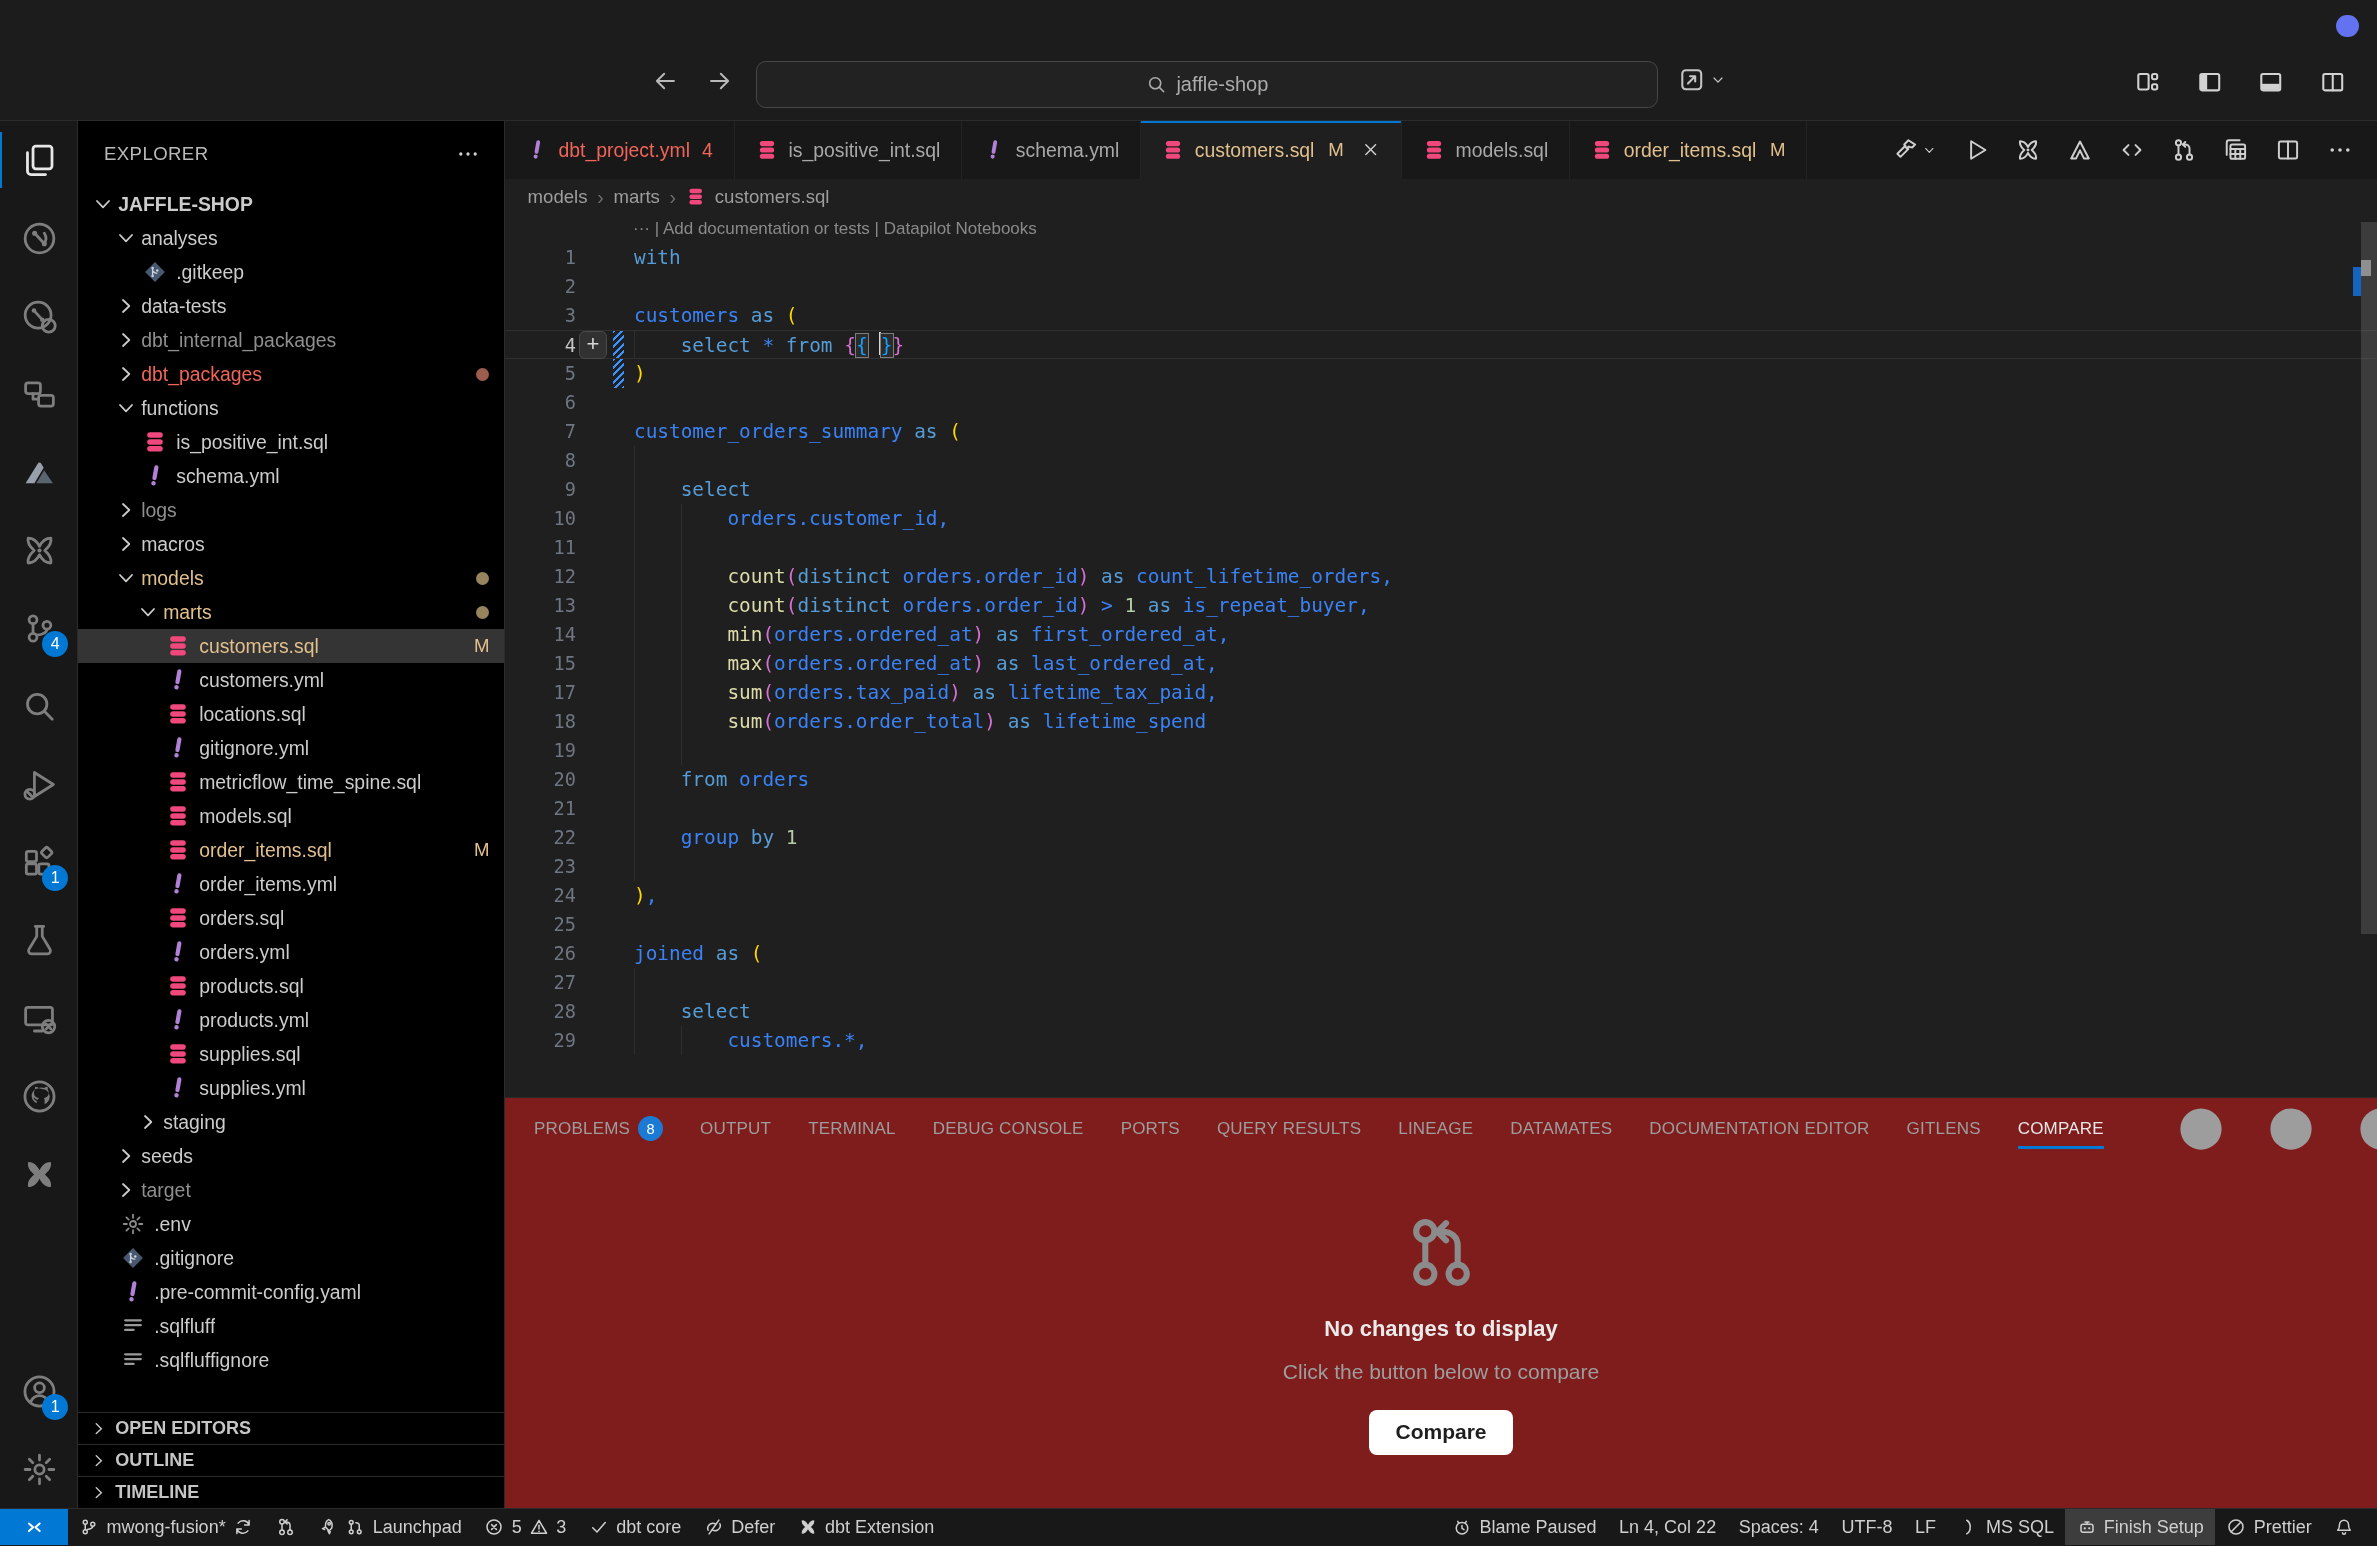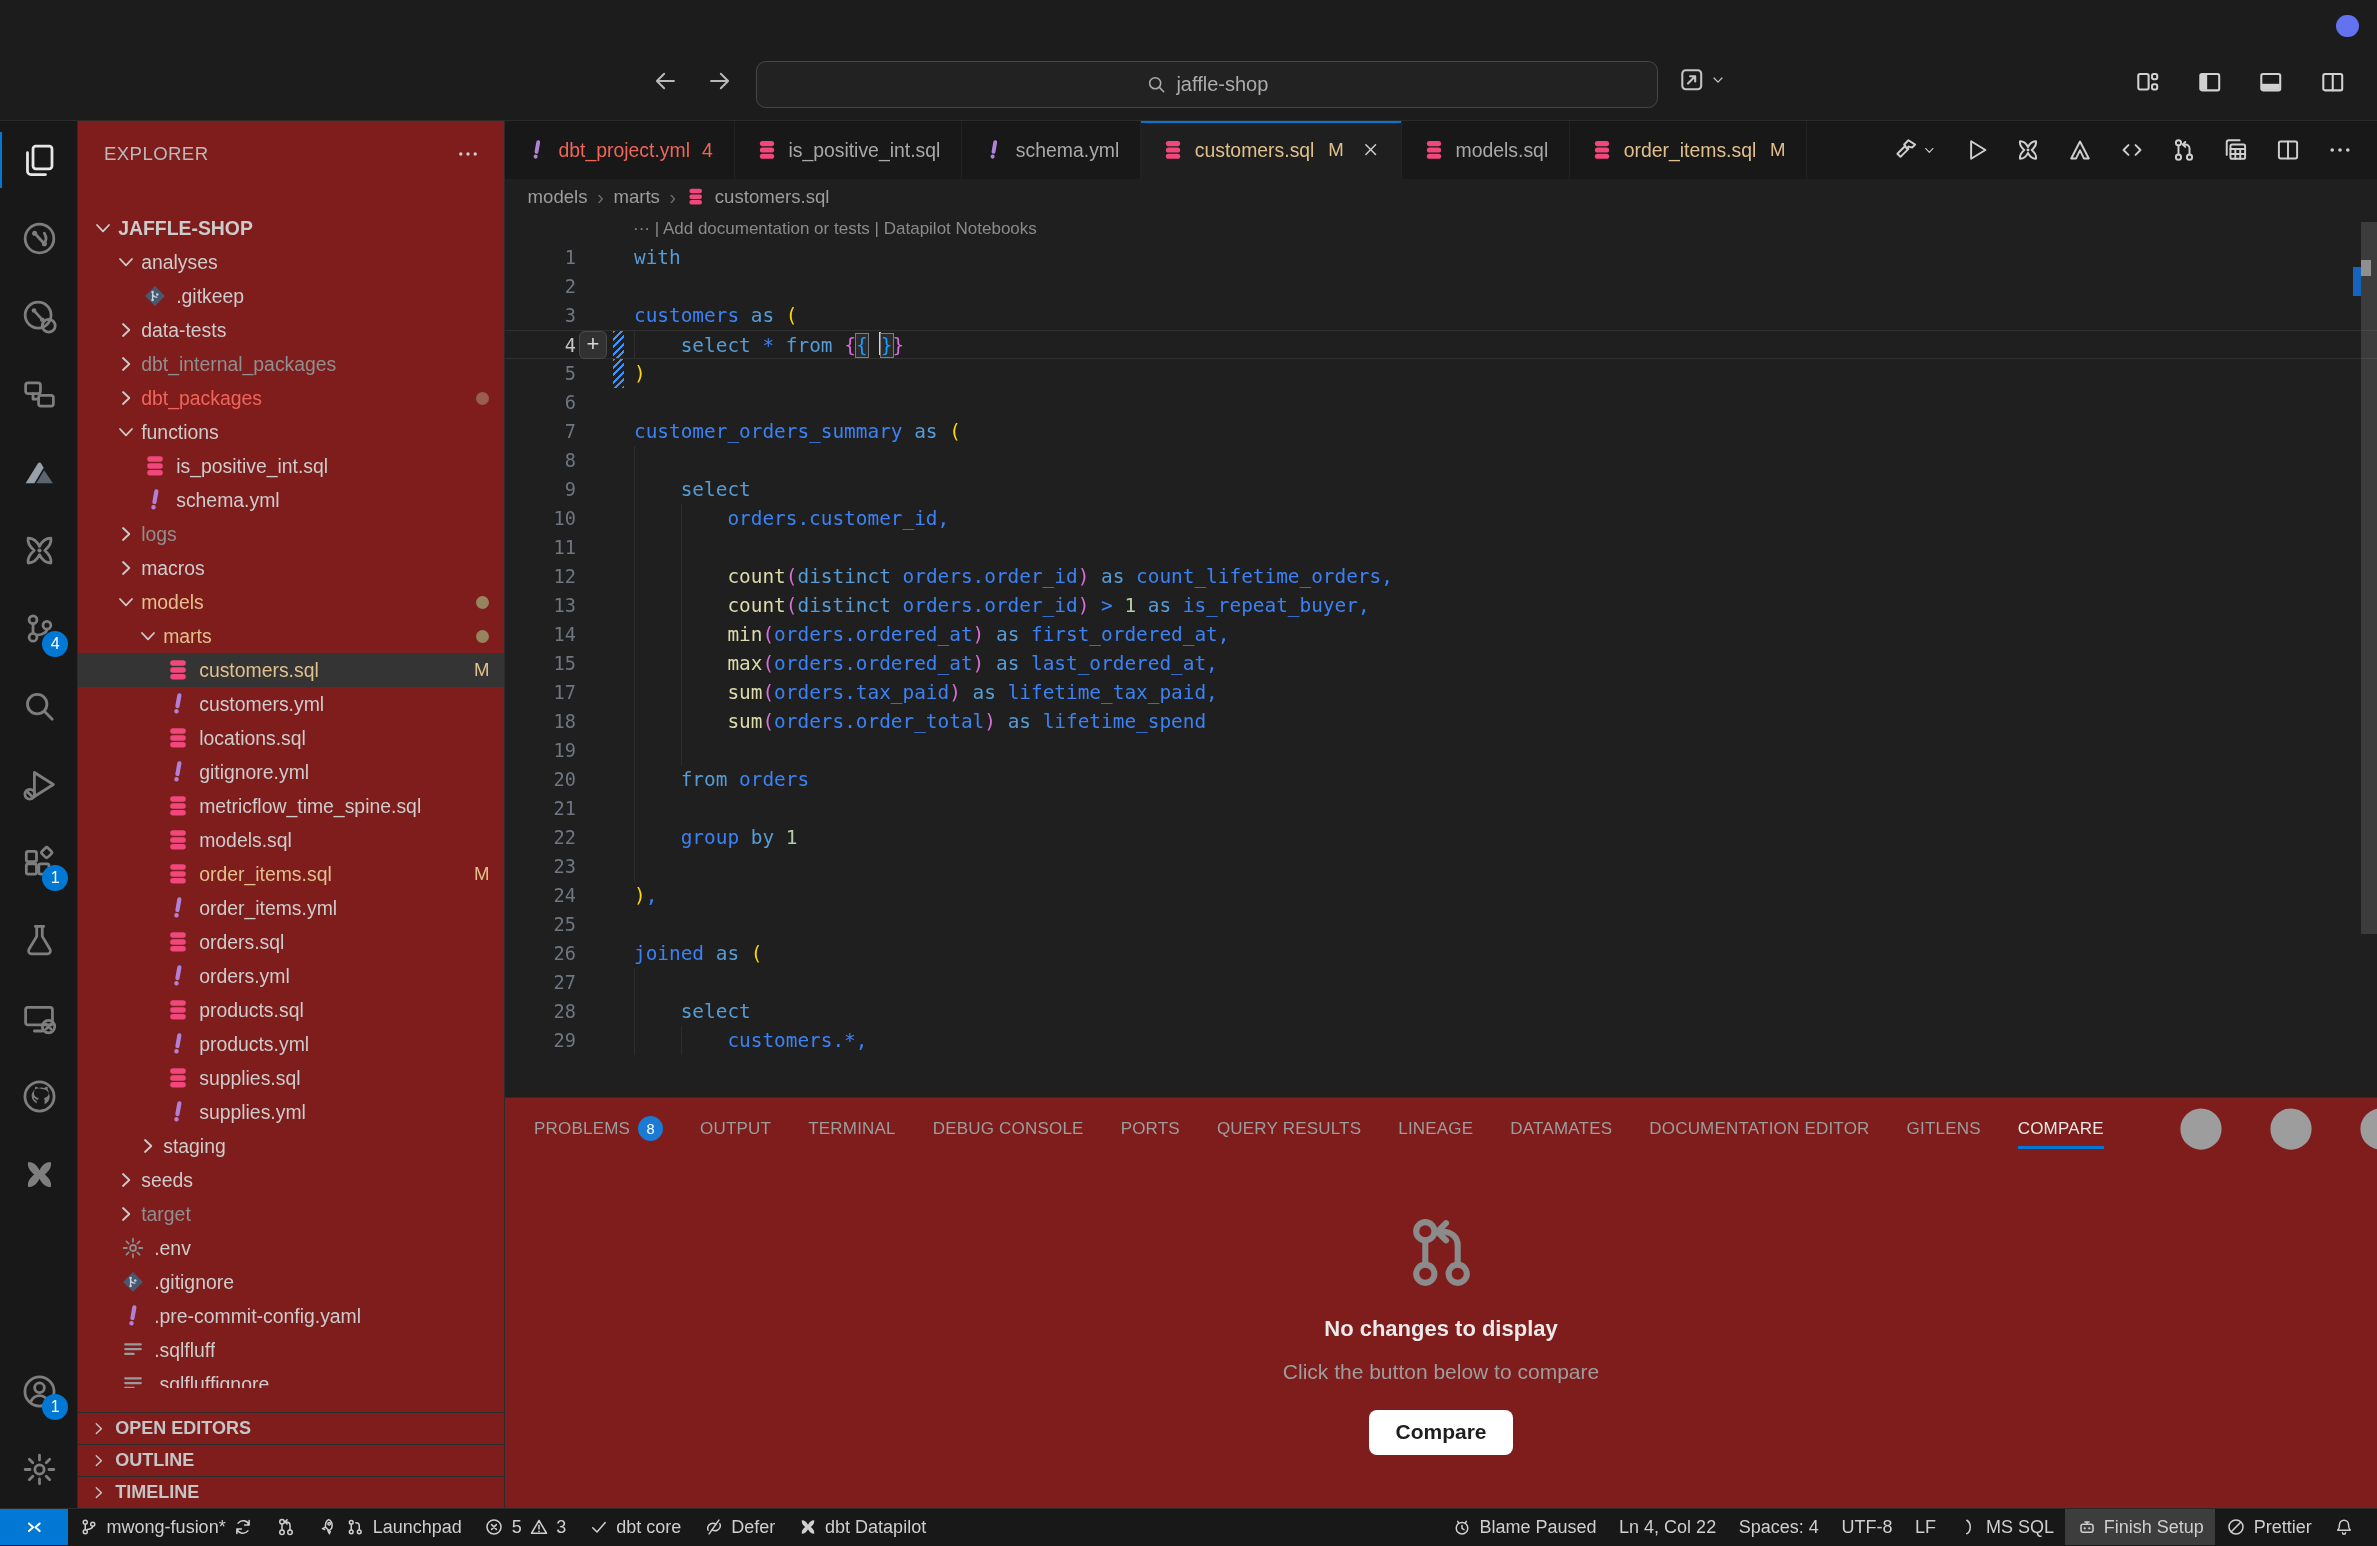--- a/index.html
+++ b/index.html
@@ -30,21 +30,21 @@
   .abar { width:78px; background:#181818; border-right:0.8px solid #2b2b2b; display:flex; flex-direction:column; }
   .abar .spacer { flex:1; }
   .aitem { position:relative; width:78px; height:78px; display:flex; align-items:center; justify-content:center; color:#7e7e7e; }
   .aitem.active { color:#e7e7e7; }
   .aitem.active::before { content:""; position:absolute; left:0; top:11.3px; bottom:11.3px; width:2.4px; background:#0078d4; }
   .aitem .icon { width:37px; height:37px; }
   .abadge { position:absolute; right:9.7px; bottom:9.7px; min-width:26px; height:26px; padding:0 5.7px; border-radius:13px;
     background:#0078d4; color:#fff; font-size:16px; display:flex; align-items:center; justify-content:center; }
 
   
-  .sidebar { width:427px; background:#7f1d1d; border-right:0.8px solid #2b2b2b; display:flex; flex-direction:column;gap:24px; }
+  .sidebar { width:427px; background:#000000; border-right:0.8px solid #2b2b2b; display:flex; flex-direction:column; }
   .side-header { height:66px; display:flex; align-items:center; padding:0 24px 0 26px; color:#bababa; font-size:18.6px; letter-spacing:0.4px; }
   .side-header .more { margin-left:auto; color:#cfcfcf; width:24px; height:24px; }
   .tree { flex:1; overflow:hidden; font-size:19.4px; }
   .trow { height:34px; display:flex; align-items:center; padding-right:14.6px; cursor:default; }
   .trow.sel { background:#343434; }
   .trow .tw { width:24px; height:24px; color:#cccccc; margin-right:3.2px; }
   .trow .fi { width:24px; height:24px; margin-right:9.7px; }
   .trow .lbl { white-space:nowrap; overflow:hidden; color:#cccccc; }
   .trow .lbl.c-gray { color:#8f8f8f; } .trow .lbl.c-red { color:#f0655a; } .trow .lbl.c-yellow { color:#e2c08d; }
   .trow .lbl.bold { font-weight:700; }
@@ -1284,21 +1284,21 @@
           </svg>
         </span>
         <span>Defer</span>
       </div>
       <div class="sitem">
         <span class="icon">
           <svg viewBox="0 0 16 16" fill="none" stroke="currentColor" stroke-width="1.2" stroke-linecap="round" stroke-linejoin="round">
             <path d="M8 6.2C9 4.1 10.6 2.6 12.9 2.6c.5 2.3-.9 3.9-2.6 5.4 1.7 1.5 3.1 3.1 2.6 5.4-2.3 0-3.9-1.5-4.9-3.6-1 2.1-2.6 3.6-4.9 3.6-.5-2.3.9-3.9 2.6-5.4C4 6.5 2.6 4.9 3.1 2.6c2.3 0 3.9 1.5 4.9 3.6z" fill="currentColor" stroke="none"></path>
           </svg>
         </span>
-        <span>dbt Datapilot</span>
+        <span>dbt Extension</span>
       </div>
     </div>
   <div class="sright" id="sright">
       <div class="sitem">
         <span class="icon">
           <svg viewBox="0 0 16 16" fill="none" stroke="currentColor" stroke-width="1.2" stroke-linecap="round" stroke-linejoin="round">
             <circle cx="8" cy="8.9" r="4.6"></circle>
             <path d="M8 6.7v2.4l1.6 1M5.4 4.9 4.6 3.5M10.6 4.9l.8-1.4"></path>
           </svg>
         </span>

